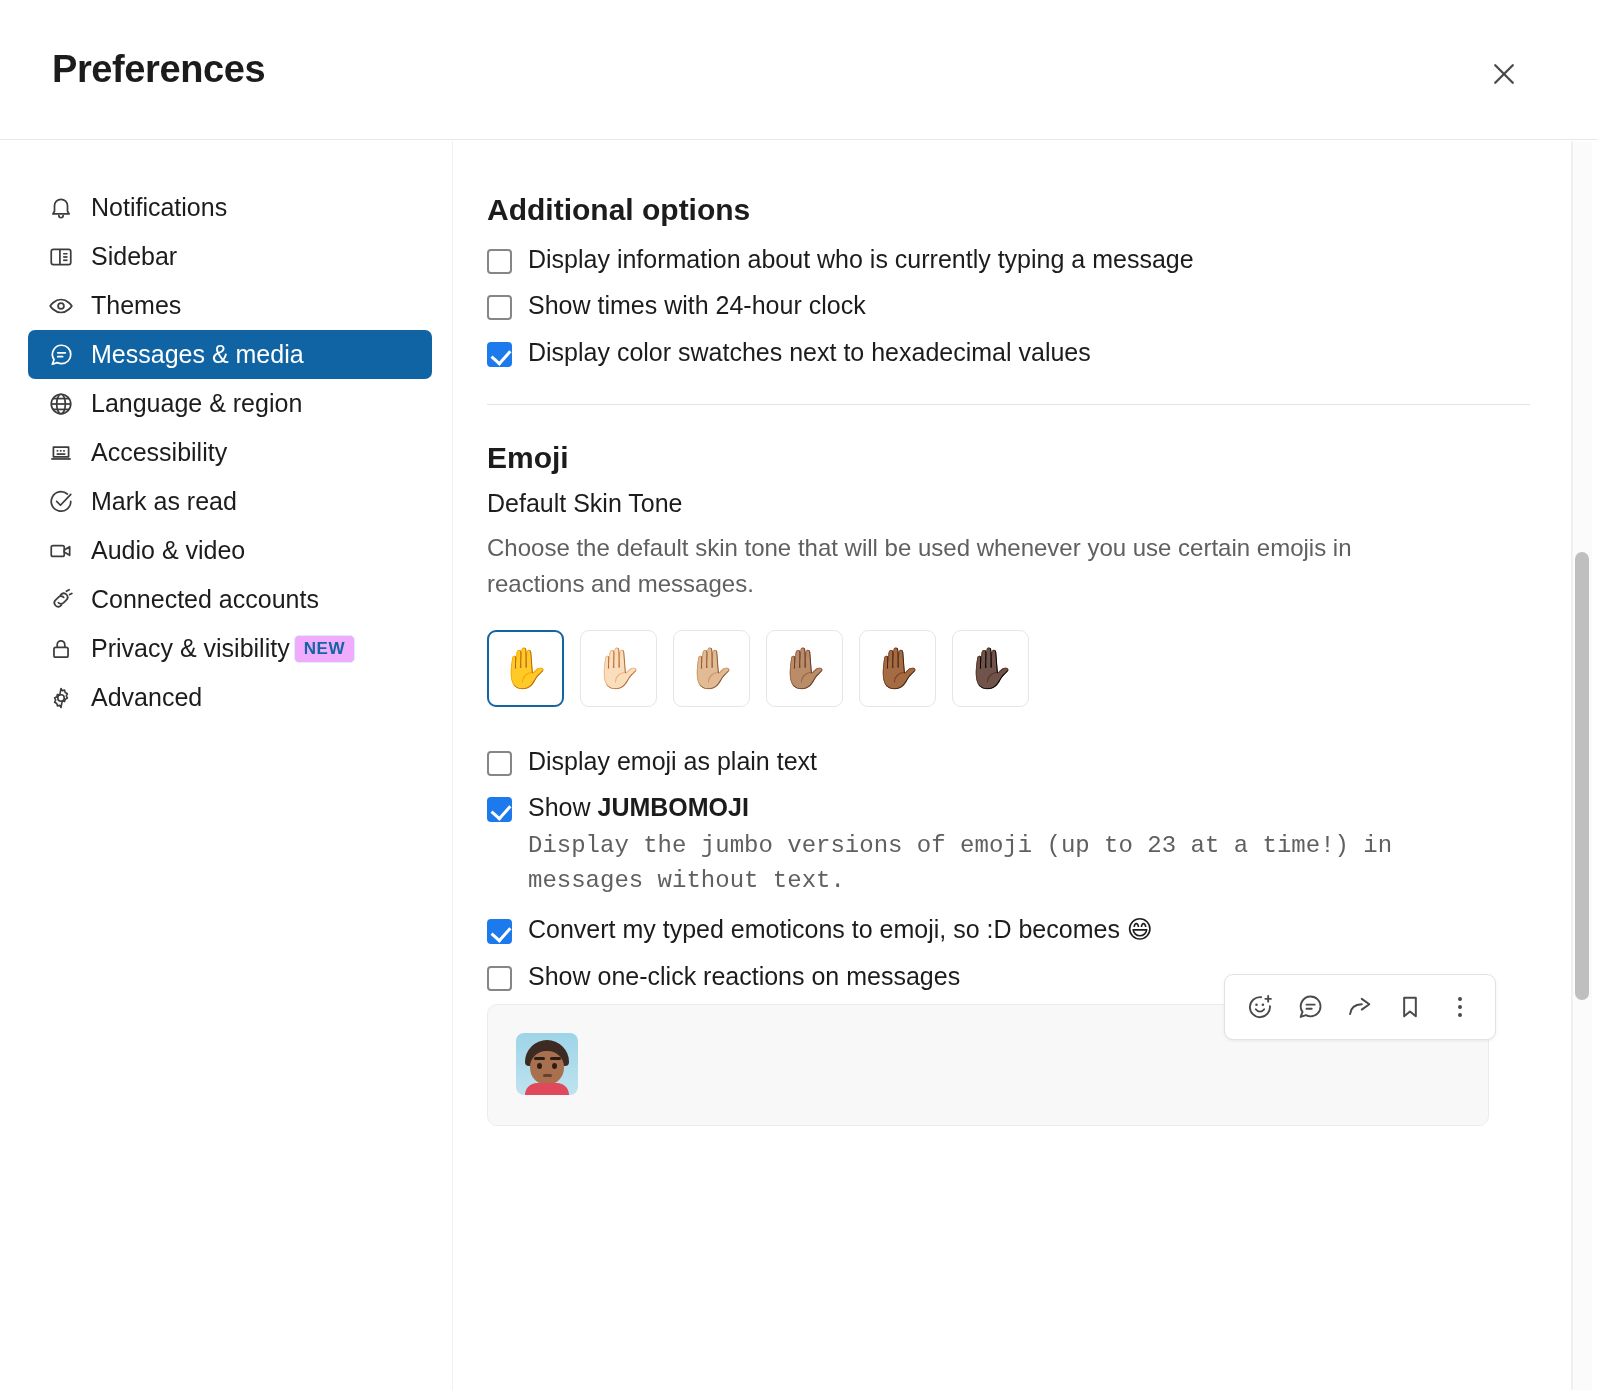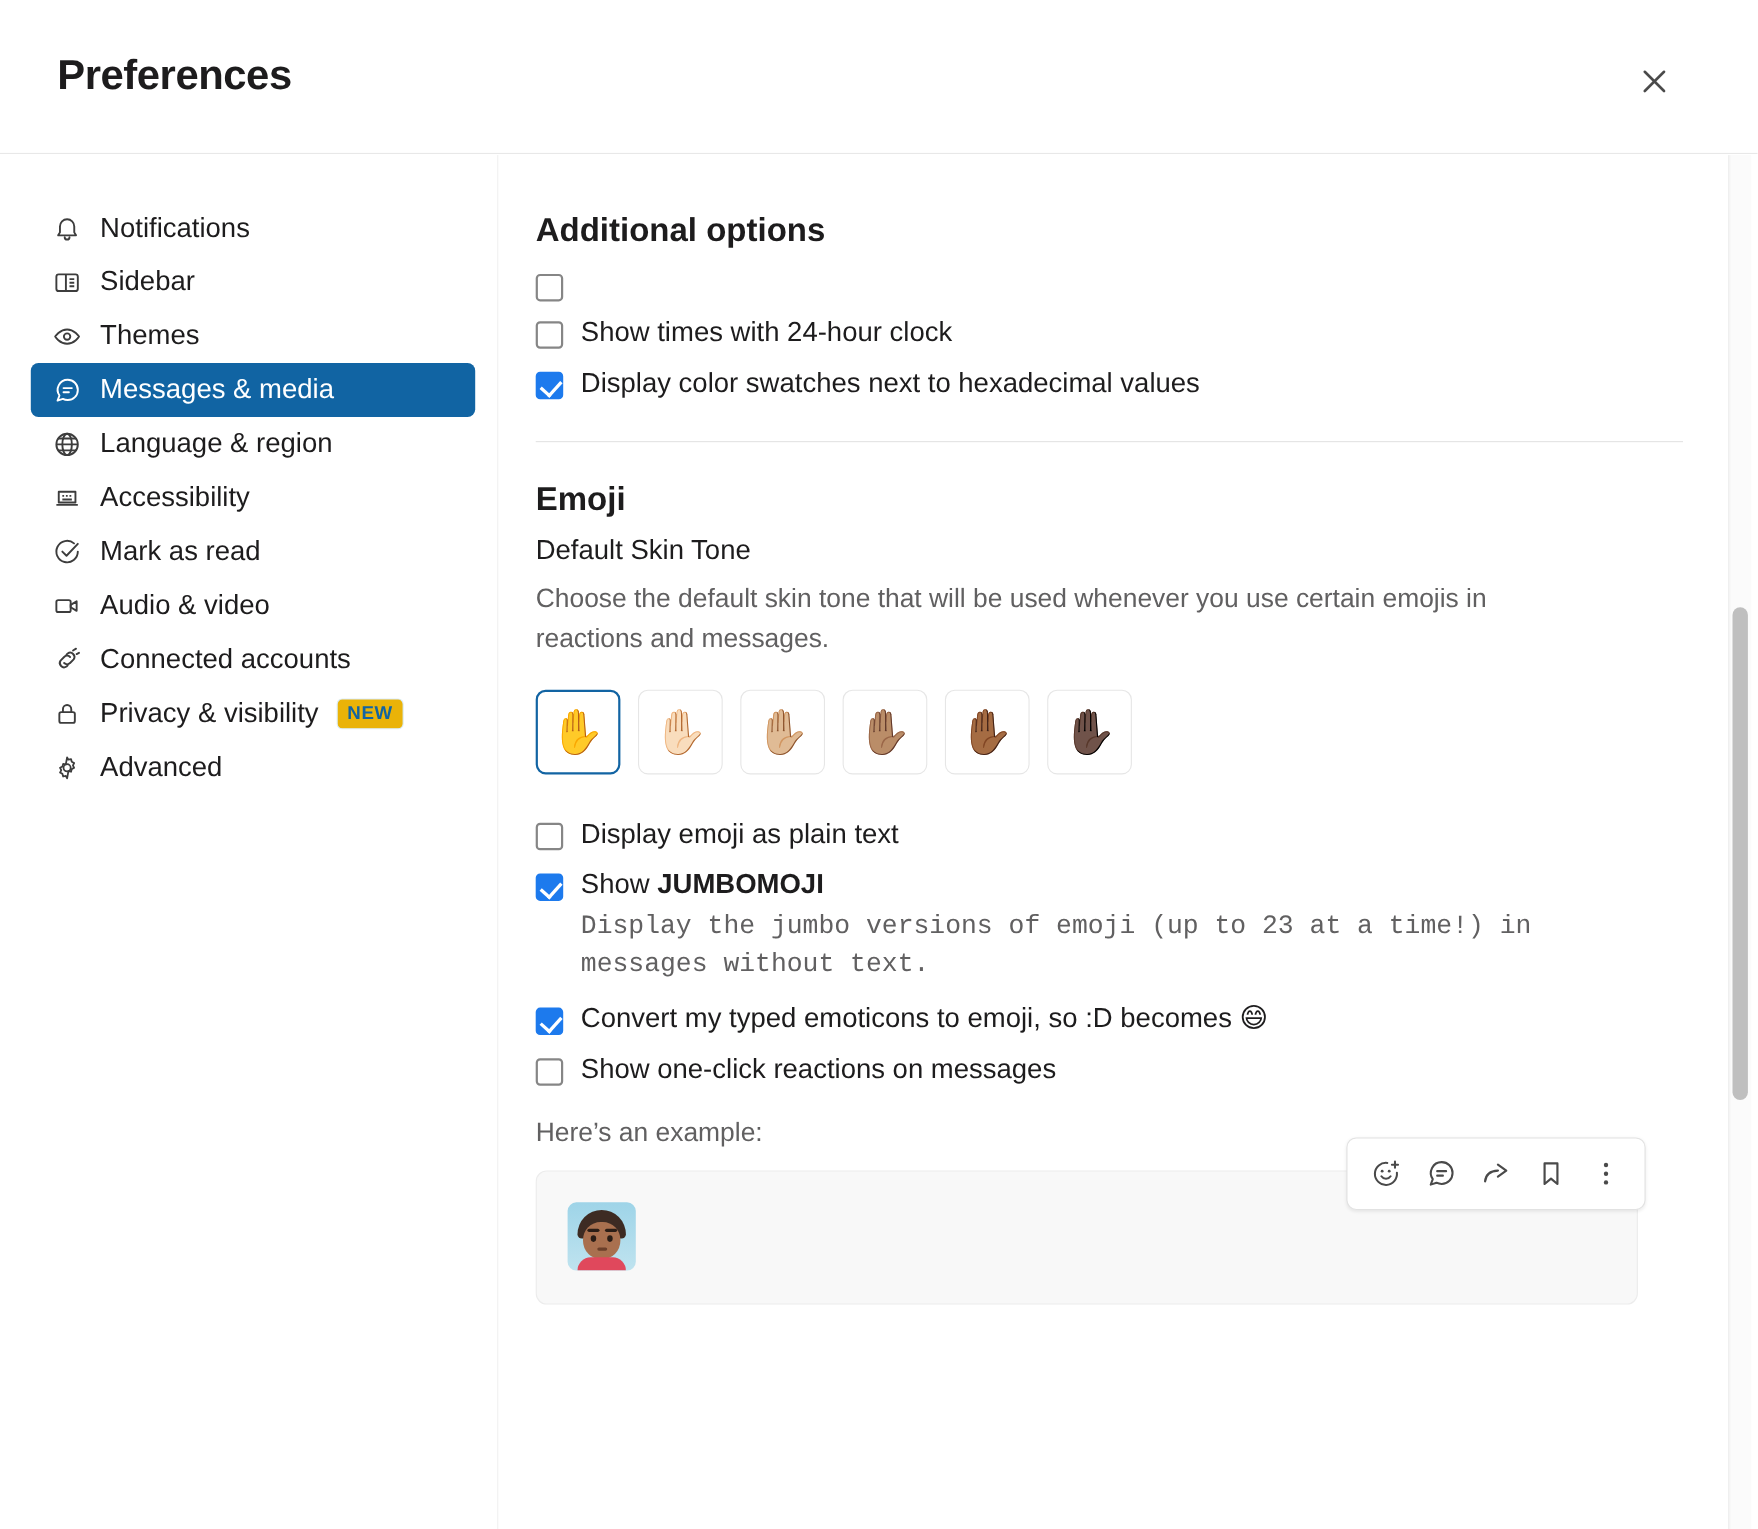--- a/index.html
+++ b/index.html
@@ -61,22 +61,22 @@
   }
   .snav-item .ic {
     width:30px; height:30px;
     display:flex; align-items:center; justify-content:center;
     margin-right:15px; flex:0 0 auto;
   }
   .snav-item .lbl { white-space:nowrap; }
   .snav-item.active { background:#1164a3; color:#ffffff; }
   .snav-item.active .ic svg { stroke:#fff; }
   .badge-new {
-    margin-left:16px;
-    background:#eab308;
+    margin-left:4px;
+    background:#f0abfc;
     color:#1264a3;
     font-size:17px;
     font-weight:bold;
     letter-spacing:0.6px;
     padding:4px 9px 5px;
     border-radius:5px;
     border:1px solid #dbeefa;
     line-height:1;
   }
 
@@ -337,20 +337,21 @@
 
     </ul>
   </nav>
 
   <section class="content">
 
     <h3 class="sect-title">Additional options</h3>
 
     <div class="cbrow">
       <span class="cb"></span>
+      <span class="cblabel">Display information about who is currently typing a message</span>
     </div>
     <div class="cbrow">
       <span class="cb"></span>
       <span class="cblabel">Show times with 24-hour clock</span>
     </div>
     <div class="cbrow">
       <span class="cb checked"></span>
       <span class="cblabel">Display color swatches next to hexadecimal values</span>
     </div>
 
@@ -396,21 +397,20 @@
     <div class="cbrow">
       <span class="cb checked"></span>
       <span class="cblabel"><span>Convert my typed emoticons to emoji, so :D becomes </span><span style="font-family:'DejaVu Sans',sans-serif;">😄</span></span>
     </div>
 
     <div class="cbrow">
       <span class="cb"></span>
       <span class="cblabel">Show one-click reactions on messages</span>
     </div>
 
-    <div class="example-note">Here’s an example:</div>
 
     <div class="msgwrap">
 
       <div class="hovertools">
         <div class="ht-btn">
           <svg width="28" height="28" viewBox="0 0 24 24" fill="none" stroke="#4a4a4a" stroke-width="1.6" stroke-linecap="round">
             <path d="M20.5 11.2A8.6 8.6 0 1 1 13 3.6"></path>
             <circle cx="9" cy="10" r="1.1" fill="#4a4a4a" stroke="none"></circle>
             <circle cx="14.5" cy="10" r="1.1" fill="#4a4a4a" stroke="none"></circle>
             <path d="M8.4 14c.9 1.3 2.1 2 3.6 2s2.7-.7 3.6-2"></path>

